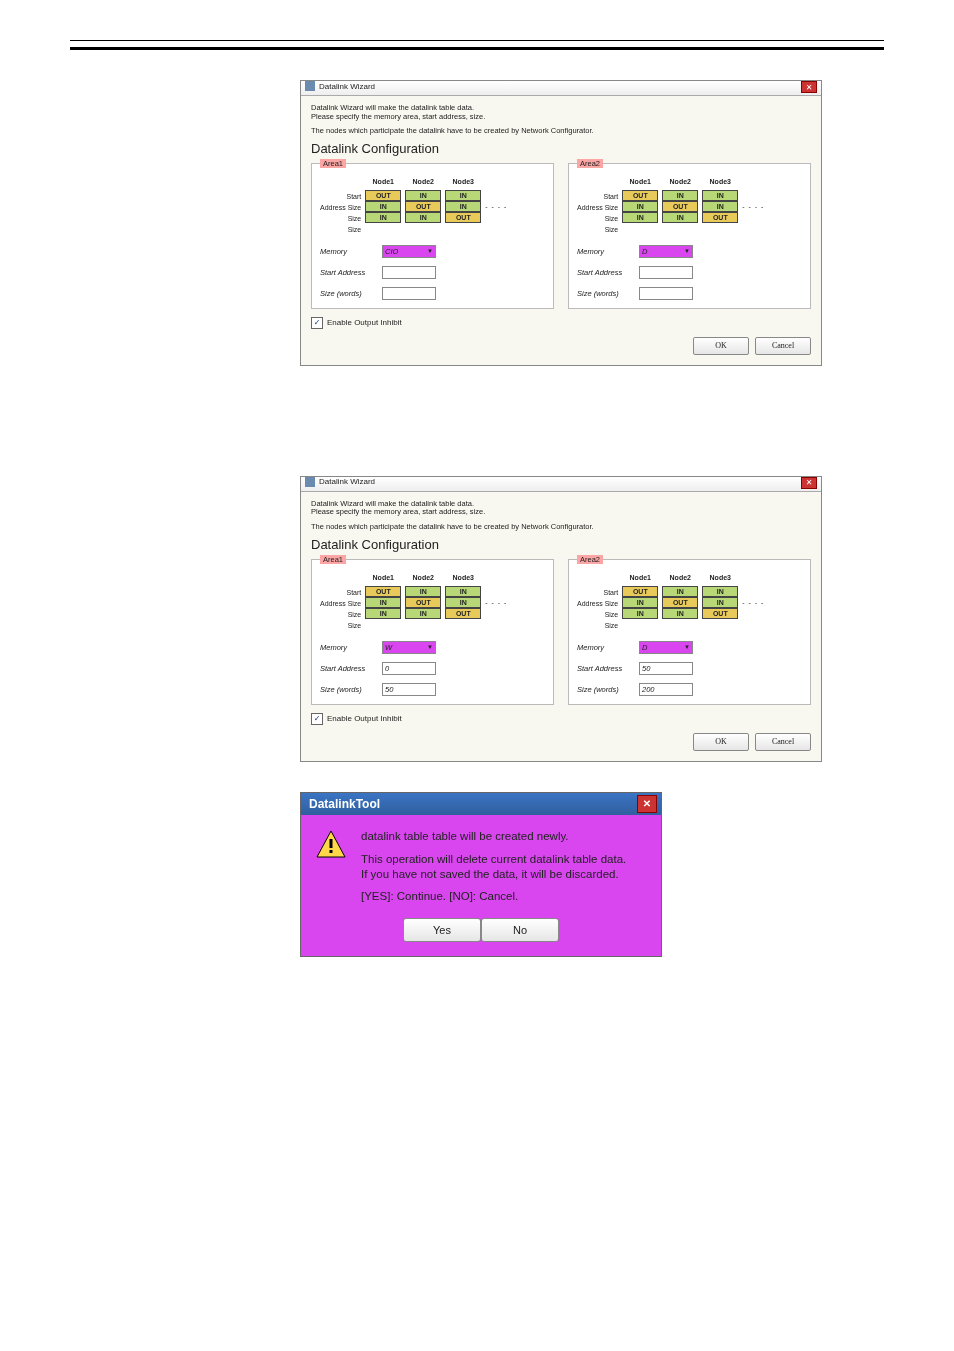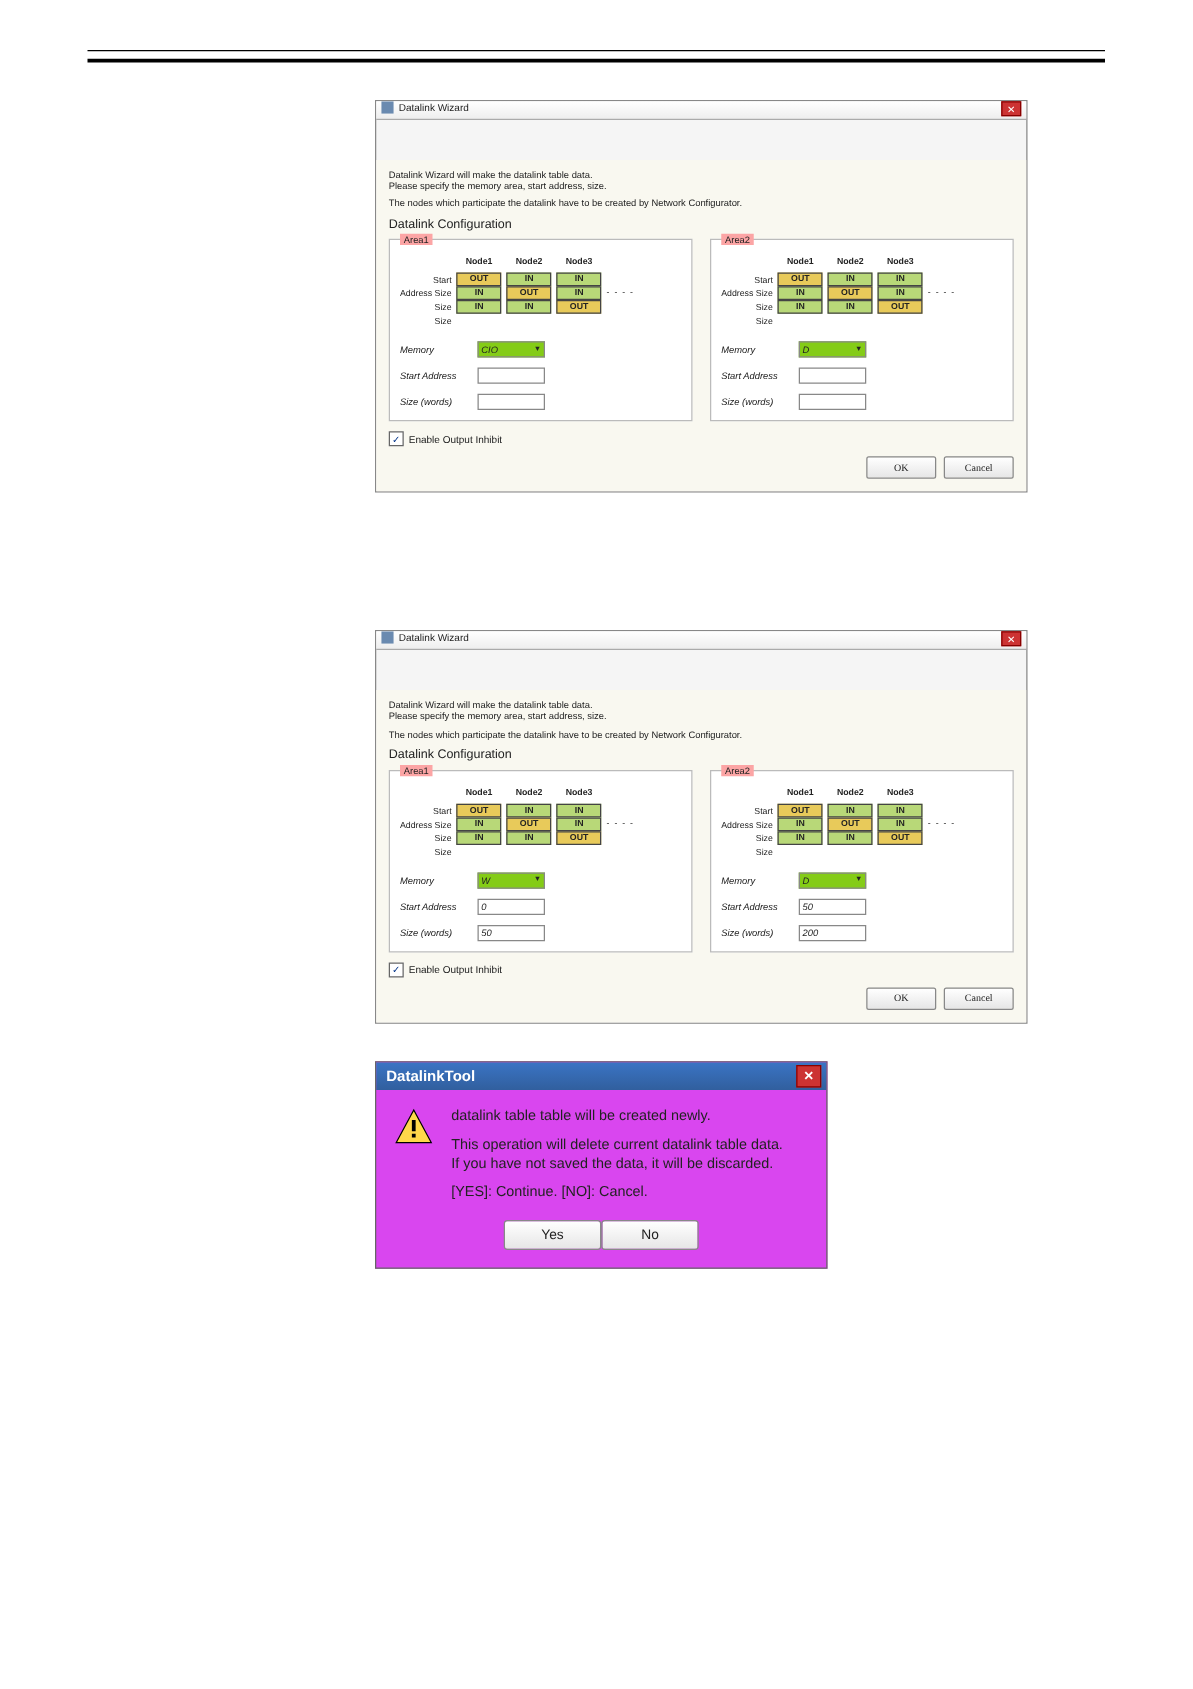--- a/index.html
+++ b/index.html
@@ -54,29 +54,28 @@
     display: flex;
     align-items: center;
     justify-content: center;
     font-size: 8px;
     border: 1px solid #800;
     cursor: pointer;
   }
   .win-body {
     padding: 8px 10px 10px 10px;
     background: #f9f8f0;
-    margin-top: 32px;
   }
   .intro {
     font-size: 7.5px;
     line-height: 1.15;
     margin-bottom: 6px;
   }
   .config-label {
-    font-size: 10px;
+    font-size: 13px;
     margin: 6px 0 4px;
   }
   .areas {
     display: flex;
     gap: 14px;
   }
   .area {
     flex: 1;
     border: 1px solid #bbb;
     background: #fff;
@@ -154,21 +153,21 @@
     font-style: italic;
   }
   .flabel {
     width: 56px;
     font-size: 7.5px;
   }
   .combo {
     width: 54px;
     height: 13px;
     border: 1px solid #888;
-    background: #84cc16;
+    background: #d946ef;
     display: flex;
     align-items: center;
     justify-content: space-between;
     padding: 0 2px;
     font-size: 7.5px;
     box-sizing: border-box;
   }
   .combo .arrow {
     font-size: 6px;
   }

